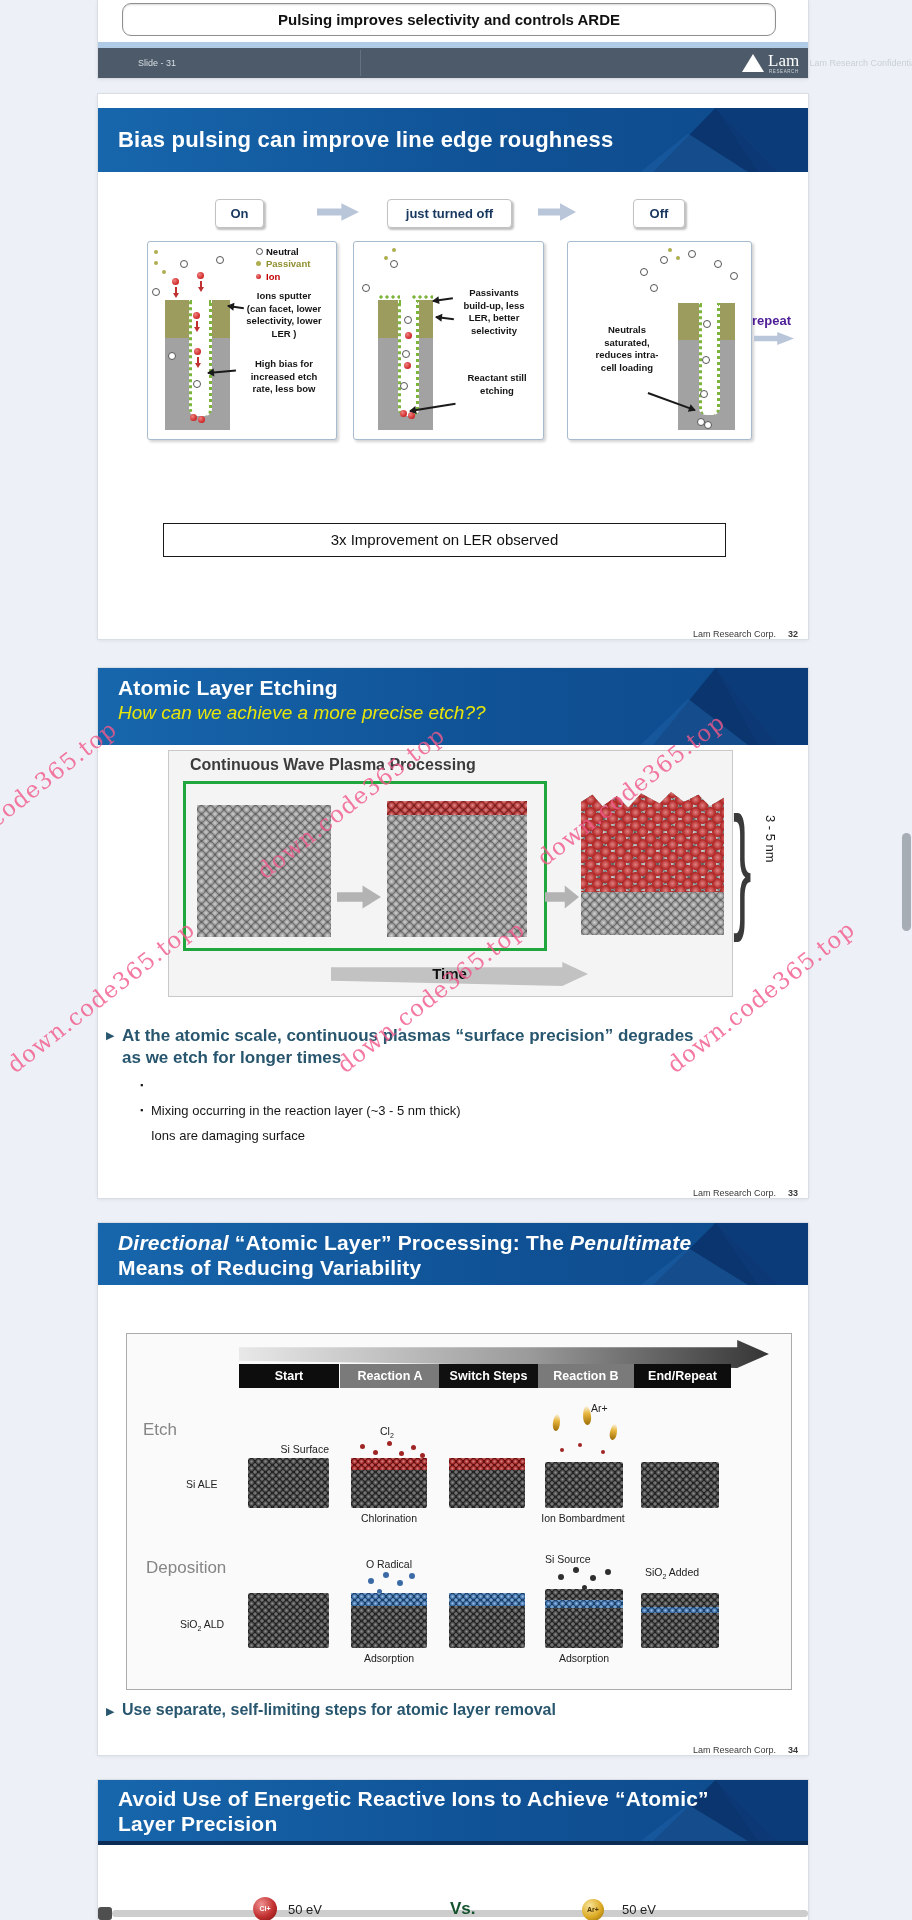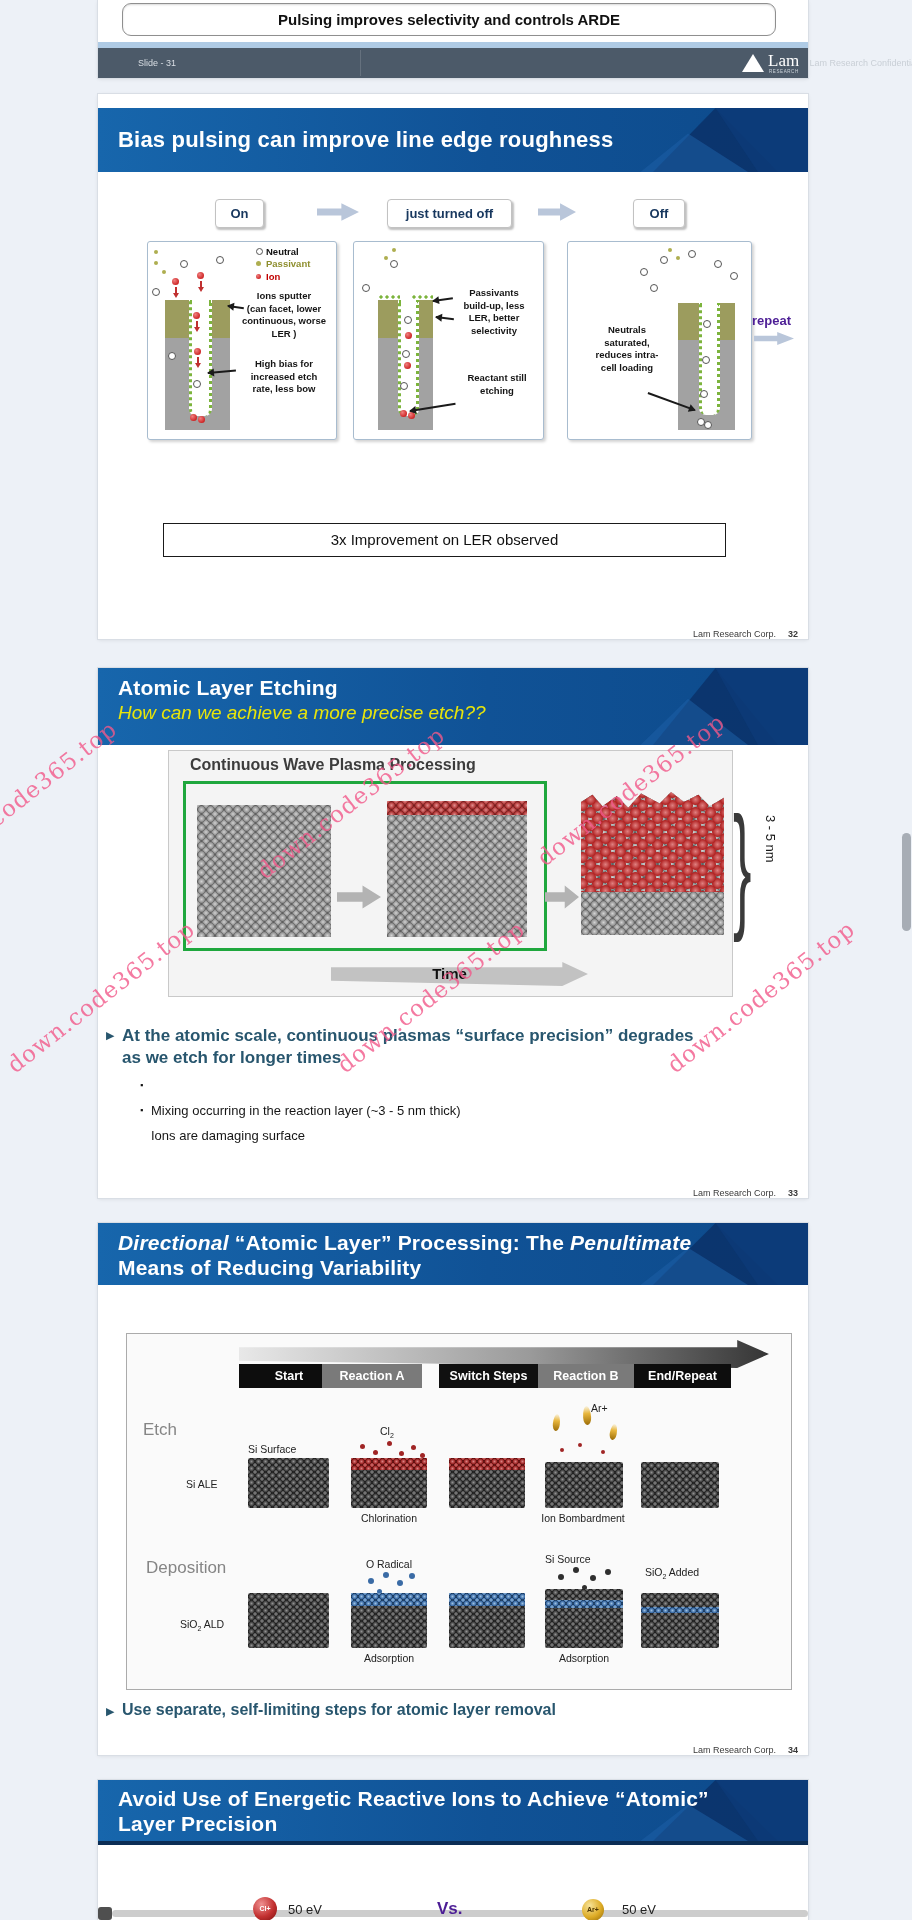--- a/index.html
+++ b/index.html
@@ -143,21 +143,21 @@
   <span class="a neu" style="left:180px;top:260px"></span>
   <span class="a neu" style="left:216px;top:256px"></span>
   <span class="a neu" style="left:168px;top:352px"></span>
   <span class="a neu" style="left:193px;top:380px"></span>
   <span class="a pas" style="left:154px;top:250px"></span>
   <span class="a pas" style="left:154px;top:261px"></span>
   <span class="a pas" style="left:162px;top:270px"></span>
   <div class="a ann" style="left:236px;top:290px;width:96px">
     <div>Ions sputter</div>
       <div>(can facet, lower</div>
-    <div>continuous, worse</div>
+    <div>selectivity, lower</div>
       <div>LER )</div>
   </div>
   <div class="a arr" style="left:228px;top:305px;width:16px;transform:rotate(8deg)"></div>
   <div class="a ann" style="left:238px;top:358px;width:92px">
     <div>High bias for</div>
       <div>increased etch</div>
       <div>rate, less bow</div>
   </div>
   <div class="a arr" style="left:208px;top:372px;width:28px;transform:rotate(-5deg)"></div>
 
@@ -277,29 +277,29 @@
       </div>
     <div class="a btitle" style="left:20px;top:33px">Means of Reducing Variability</div>
     <div class="a btitle" style="left:20px;top:8px">
       <i>Directional</i><span> “Atomic Layer” Processing: The </span><i>Penultimate</i>
     </div>
   </div>
 
   <div class="a" style="left:126px;top:1333px;width:664px;height:355px;background:#fafafa;border:1px solid #ababab"></div>
   <div class="a gradarrow" style="left:239px;top:1340px;width:530px;height:28px"></div>
   <div class="a hcell" style="left:239px;top:1364px;width:100px;background:#0d0d0d">Start</div>
-  <div class="a hcell" style="left:322px;top:1364px;width:100px;background:#7a7a7a">Reaction A</div>
+  <div class="a hcell" style="left:340px;top:1364px;width:100px;background:#7a7a7a">Reaction A</div>
   <div class="a hcell" style="left:439px;top:1364px;width:99px;background:#101010">Switch Steps</div>
   <div class="a hcell" style="left:538px;top:1364px;width:96px;background:#7a7a7a">Reaction B</div>
   <div class="a hcell" style="left:634px;top:1364px;width:97px;background:#0d0d0d">End/Repeat</div>
 
   <div class="a glabel" style="left:143px;top:1420px">Etch</div>
   <div class="a slabel" style="left:186px;top:1478px">Si ALE</div>
 
-  <div class="a slabel" style="left:248px;top:1443px;width:81px;text-align:left">Si Surface</div>
+  <div class="a slabel" style="left:248px;top:1443px;width:81px;text-align:right">Si Surface</div>
   <div class="a slabel" style="left:380px;top:1425px"><span>Cl</span><sub>2</sub></div>
   <div class="a slabel" style="left:591px;top:1402px">Ar+</div>
 
   <span class="a" style="left:360px;top:1444px;width:5px;height:5px;border-radius:50%;background:#a02525"></span>
   <span class="a" style="left:373px;top:1450px;width:5px;height:5px;border-radius:50%;background:#a02525"></span>
   <span class="a" style="left:387px;top:1441px;width:5px;height:5px;border-radius:50%;background:#a02525"></span>
   <span class="a" style="left:399px;top:1451px;width:5px;height:5px;border-radius:50%;background:#a02525"></span>
   <span class="a" style="left:411px;top:1445px;width:5px;height:5px;border-radius:50%;background:#a02525"></span>
   <span class="a" style="left:420px;top:1453px;width:5px;height:5px;border-radius:50%;background:#a02525"></span>
   <div class="a gold" style="left:553px;top:1414px;width:7px;height:17px;transform:rotate(6deg)"></div>
@@ -366,21 +366,21 @@
         <div class="d2"></div>
         <div class="d3"></div>
       </div>
     <div class="a btitle" style="left:20px;top:7px">Avoid Use of Energetic Reactive Ions to Achieve “Atomic”</div>
     <div class="a btitle" style="left:20px;top:32px">Layer Precision</div>
   </div>
   <div class="a" style="left:112px;top:1910px;width:696px;height:7px;background:#cdcdcd;border-radius:4px"></div>
   <div class="a" style="left:98px;top:1907px;width:14px;height:13px;background:#4f4f4f;border-radius:3px"></div>
   <div class="a sphere-red" style="left:253px;top:1897px;width:24px;height:24px;line-height:24px"><span>Cl+</span></div>
   <div class="a" style="left:288px;top:1902px;font-size:13px;color:#222">50 eV</div>
-  <div class="a" style="left:437px;top:1899px;font-size:17px;font-weight:bold;color:#4c1d95">Vs.</div>
+  <div class="a" style="left:450px;top:1899px;font-size:17px;font-weight:bold;color:#14532d">Vs.</div>
   <div class="a sphere-gold" style="left:582px;top:1899px;width:22px;height:22px;line-height:22px"><span>Ar+</span></div>
   <div class="a" style="left:622px;top:1902px;font-size:13px;color:#222">50 eV</div>
 
   <div class="a wm" style="left:-60px;top:852px">down.code365.top</div>
   <div class="a wm" style="left:268px;top:858px">down.code365.top</div>
   <div class="a wm" style="left:548px;top:845px">down.code365.top</div>
   <div class="a wm" style="left:18px;top:1052px">down.code365.top</div>
   <div class="a wm" style="left:348px;top:1052px">down.code365.top</div>
   <div class="a wm" style="left:678px;top:1052px">down.code365.top</div>
 

